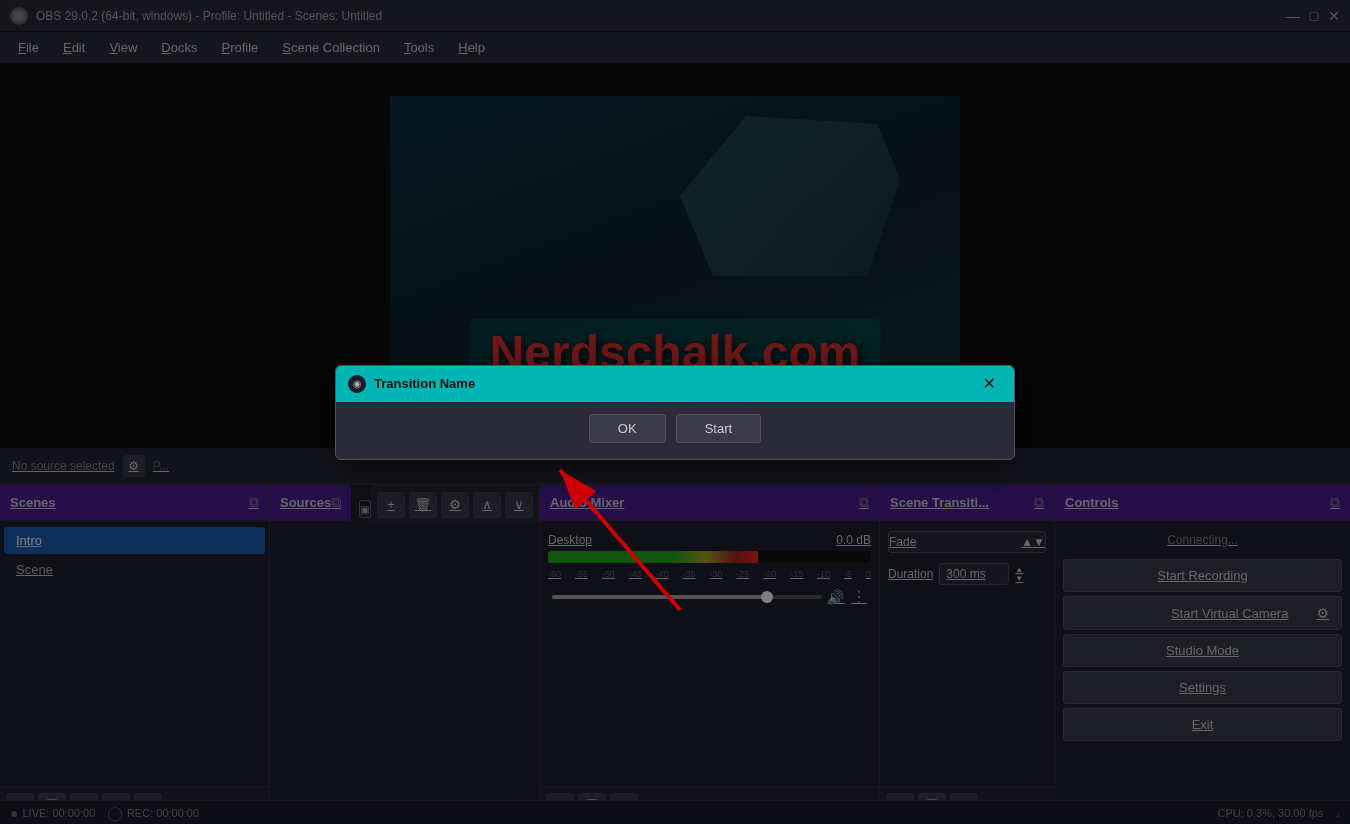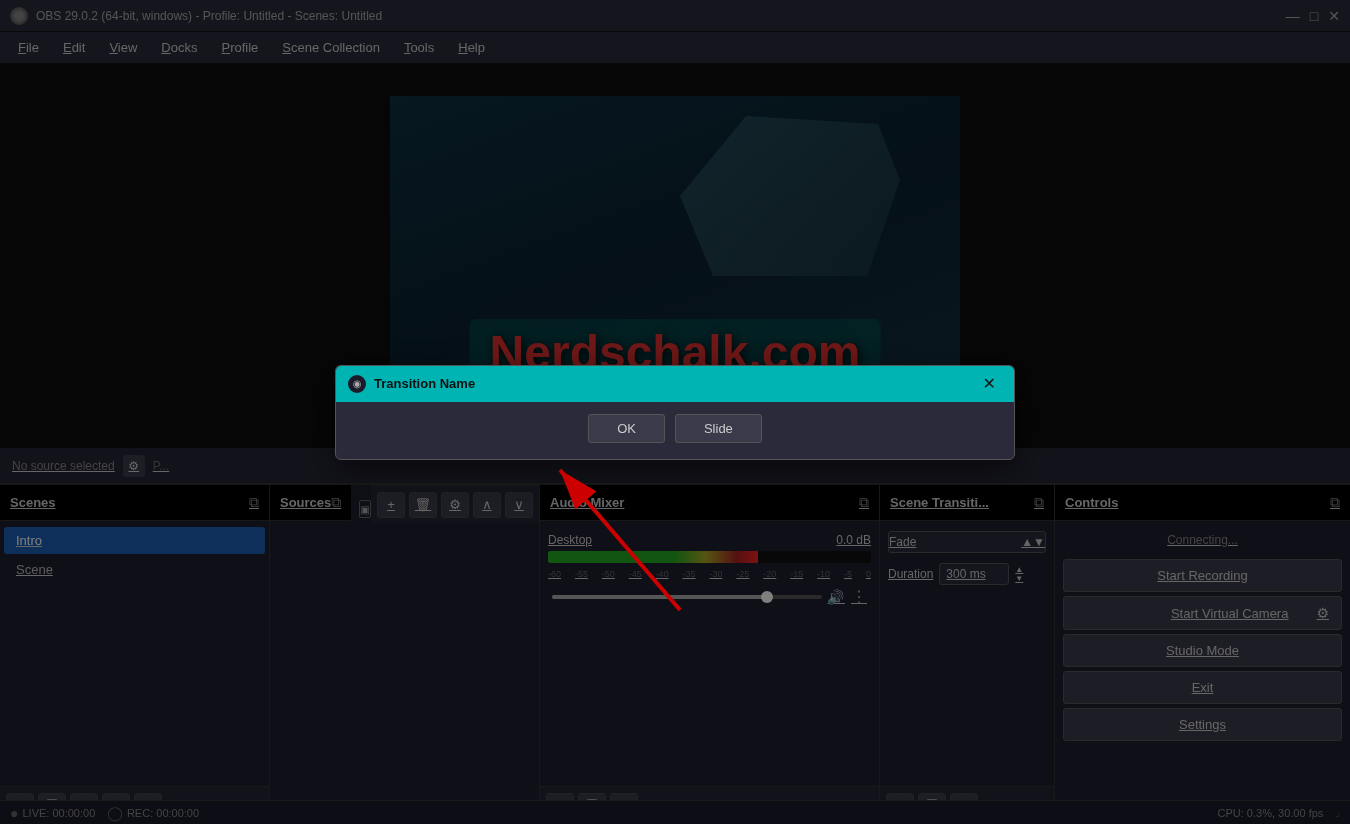--- a/index.html
+++ b/index.html
@@ -112,21 +112,21 @@
 
     
     #scenes-panel {
       width: 270px;
       border-right: 1px solid #333;
       display: flex;
       flex-direction: column;
     }
     .panel-header {
       height: 36px;
-      background: #000000;
+      background: #4c1d95;
       display: flex;
       align-items: center;
       padding: 0 10px;
       border-bottom: 1px solid #333;
       justify-content: space-between;
     }
     .panel-header .panel-title {
       font-size: 13px;
       color: #ccc;
       font-weight: 600;
@@ -663,22 +663,22 @@
         <span class="panel-icon">⧉</span>
       </div>
       <div class="panel-content">
         <div class="status-text">Connecting...</div>
         <div class="control-btn">Start Recording</div>
         <div class="control-btn with-icon">
           <span>Start Virtual Camera</span>
           <span style="font-size:14px;">⚙</span>
         </div>
         <div class="control-btn">Studio Mode</div>
+        <div class="control-btn">Settings</div>
         <div class="control-btn">Exit</div>
-        <div class="control-btn">Settings</div>
       </div>
     </div>
 
   </div>
 
 </div>
 
 <div id="status-bar">
   <div class="status-item">
     <span style="color:#666;font-size:14px;">●</span>
@@ -697,21 +697,21 @@
   <div id="modal-dialog">
     <div id="modal-header">
       <div class="modal-title-row">
         <div class="modal-icon">◉</div>
         <span class="modal-title">Transition Name</span>
       </div>
       <span class="modal-close">✕</span>
     </div>
     <div id="modal-footer">
       <button class="modal-btn">OK</button>
-      <button class="modal-btn">Slide</button>
+      <button class="modal-btn">Start</button>
     </div>
   </div>
 </div>
 
 <svg id="arrow-annotation" style="position:absolute;top:450px;left:530px;width:200px;height:180px;z-index:200;pointer-events:none;">
   <defs>
     <marker id="arrowhead" markerWidth="10" markerHeight="7" refX="10" refY="3.5" orient="auto">
       <polygon points="0 0, 10 3.5, 0 7" fill="#cc0000"></polygon>
     </marker>
   </defs>

